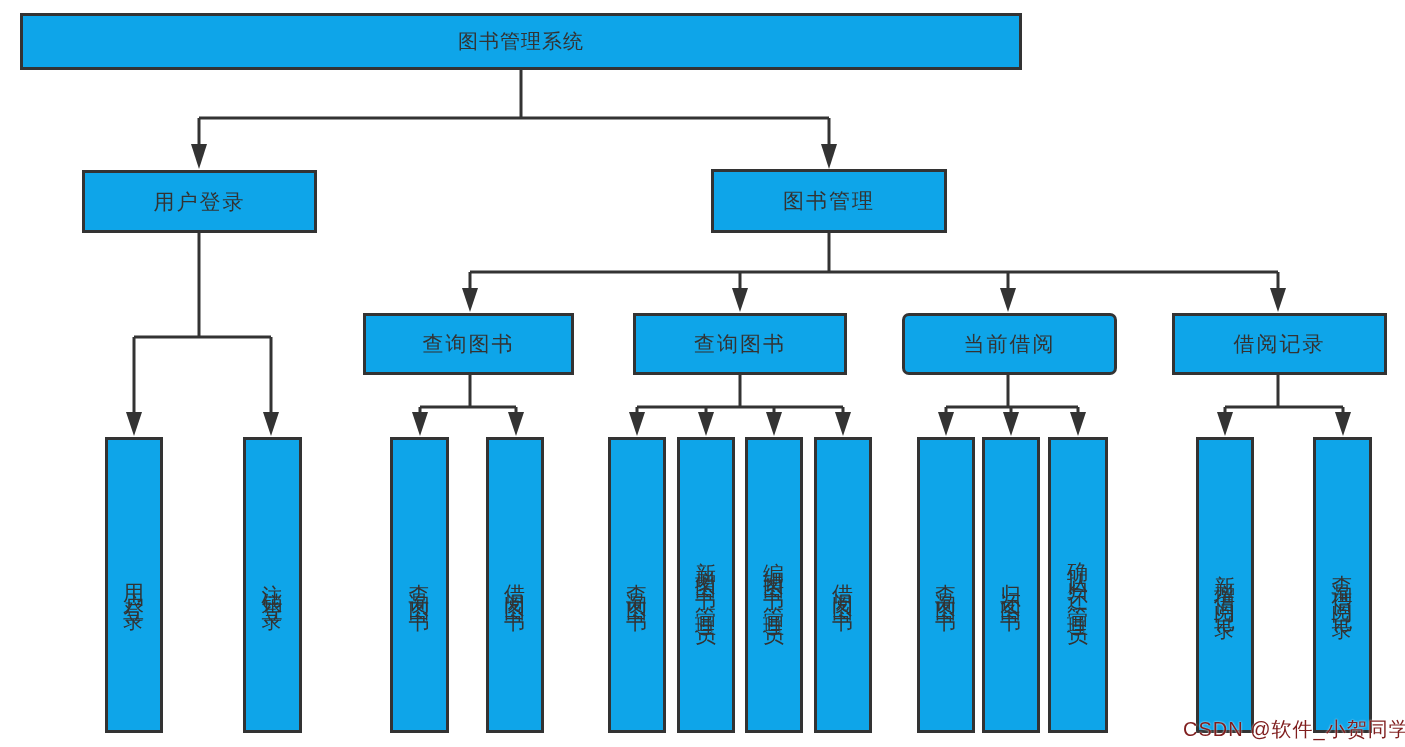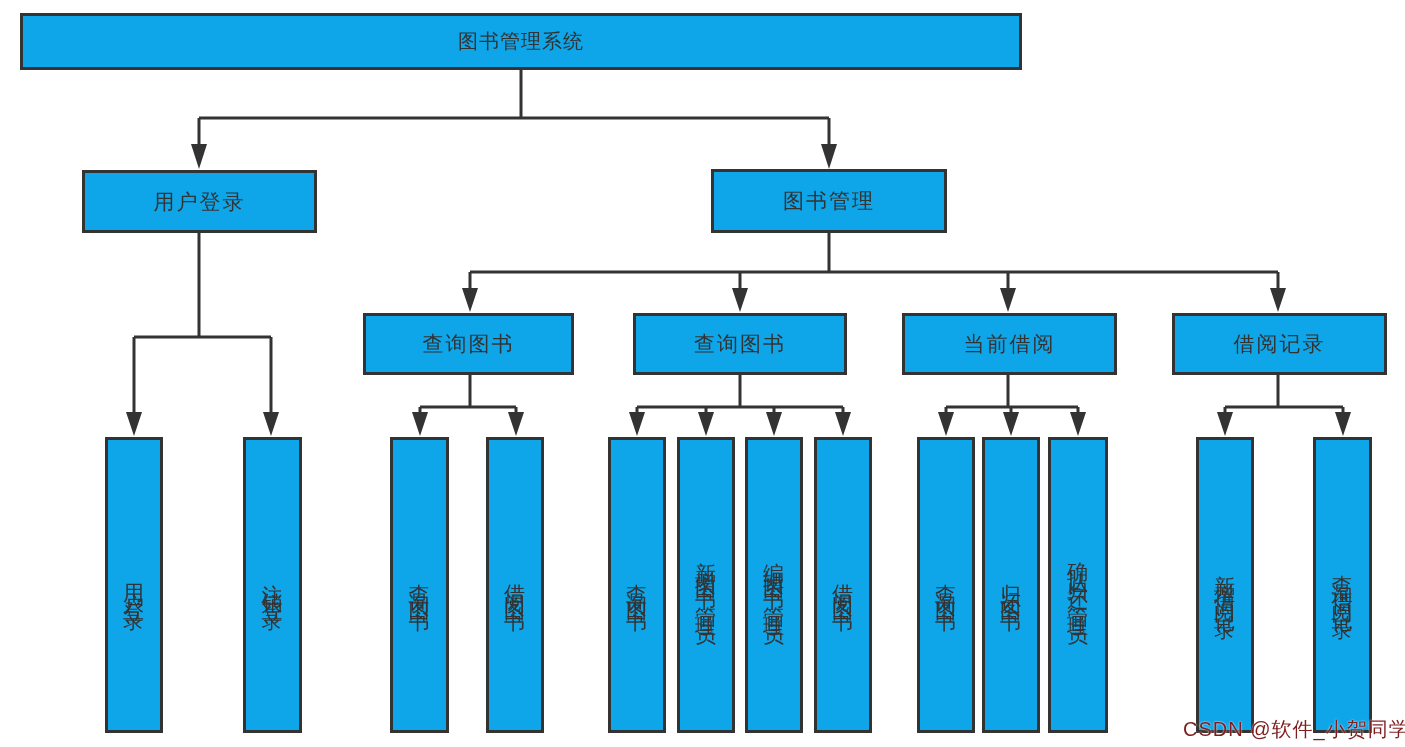--- a/index.html
+++ b/index.html
@@ -144,21 +144,21 @@
   <div class="node h" style="left:711px; top:169px; width:236px; height:64px;">
     <span>图书管理</span>
   </div>
 
   <div class="node h" style="left:363px; top:313px; width:211px; height:62px;">
     <span>查询图书</span>
   </div>
   <div class="node h" style="left:633px; top:313px; width:214px; height:62px;">
     <span>查询图书</span>
   </div>
-  <div class="node h" style="left:902px; top:313px; width:215px; height:62px;">
+  <div class="node h" style="left:902px; top:313px; width:215px; height:62px;border-radius:7px;">
     <span>当前借阅</span>
   </div>
   <div class="node h" style="left:1172px; top:313px; width:215px; height:62px;">
     <span>借阅记录</span>
   </div>
 
   <div class="node v" style="left:105px; top:437px; width:58px; height:296px;">
     <span>用户登录</span>
   </div>
   <div class="node v" style="left:243px; top:437px; width:59px; height:296px;">

